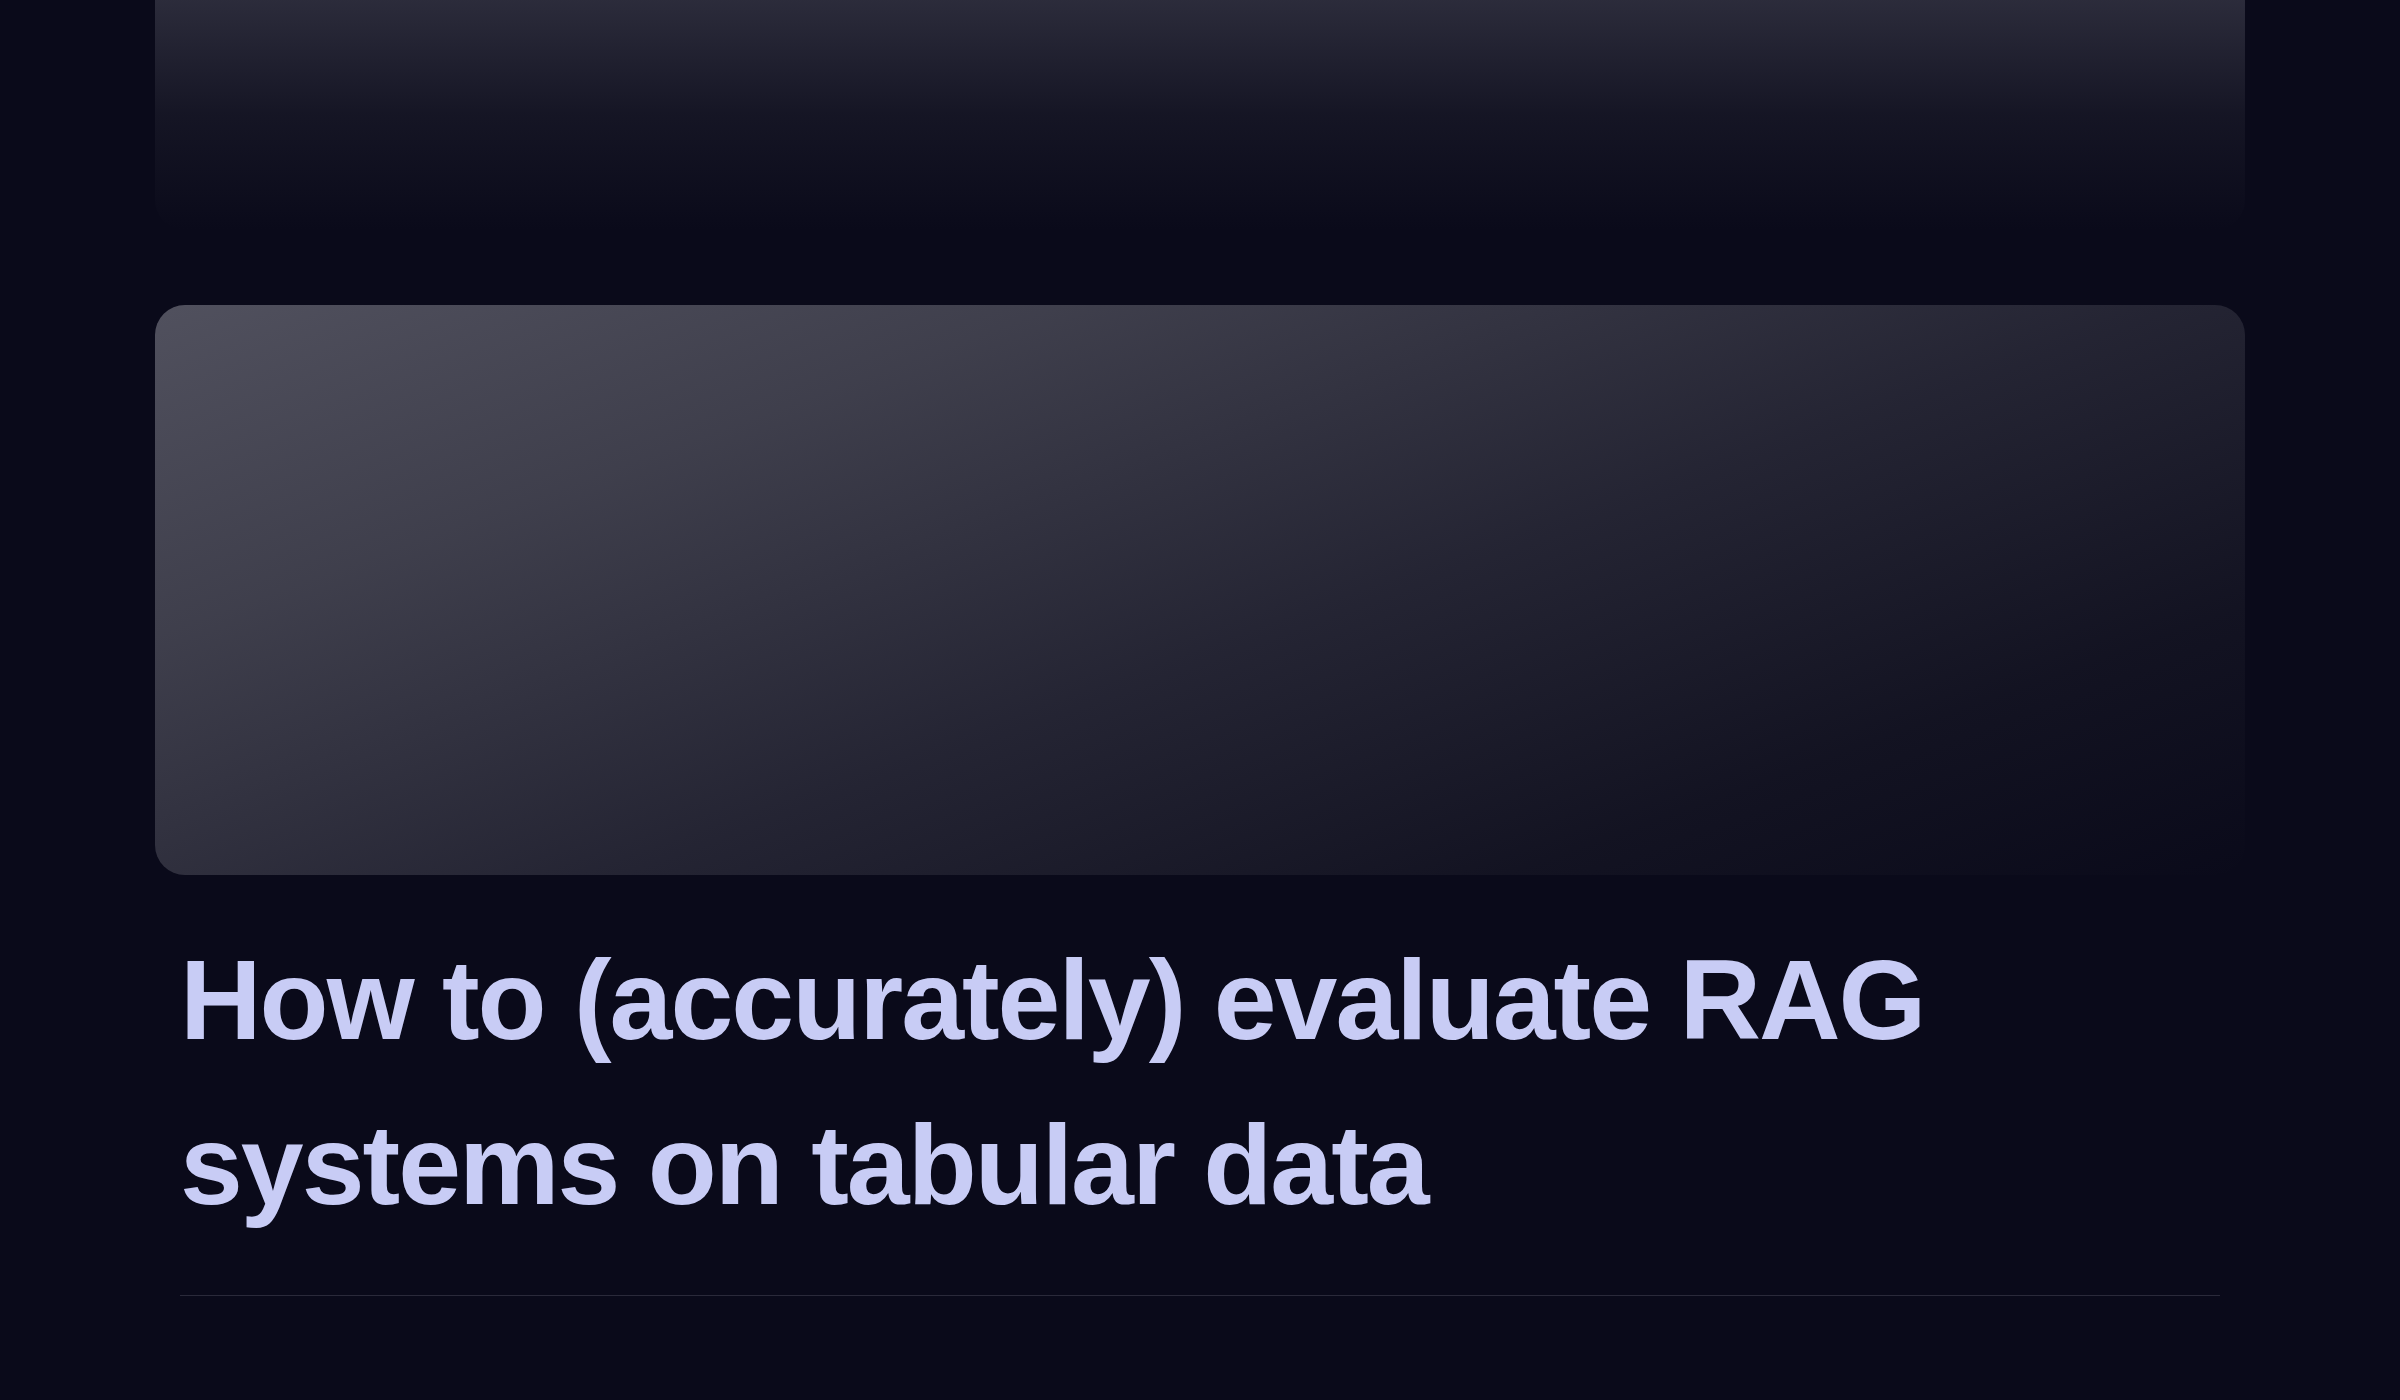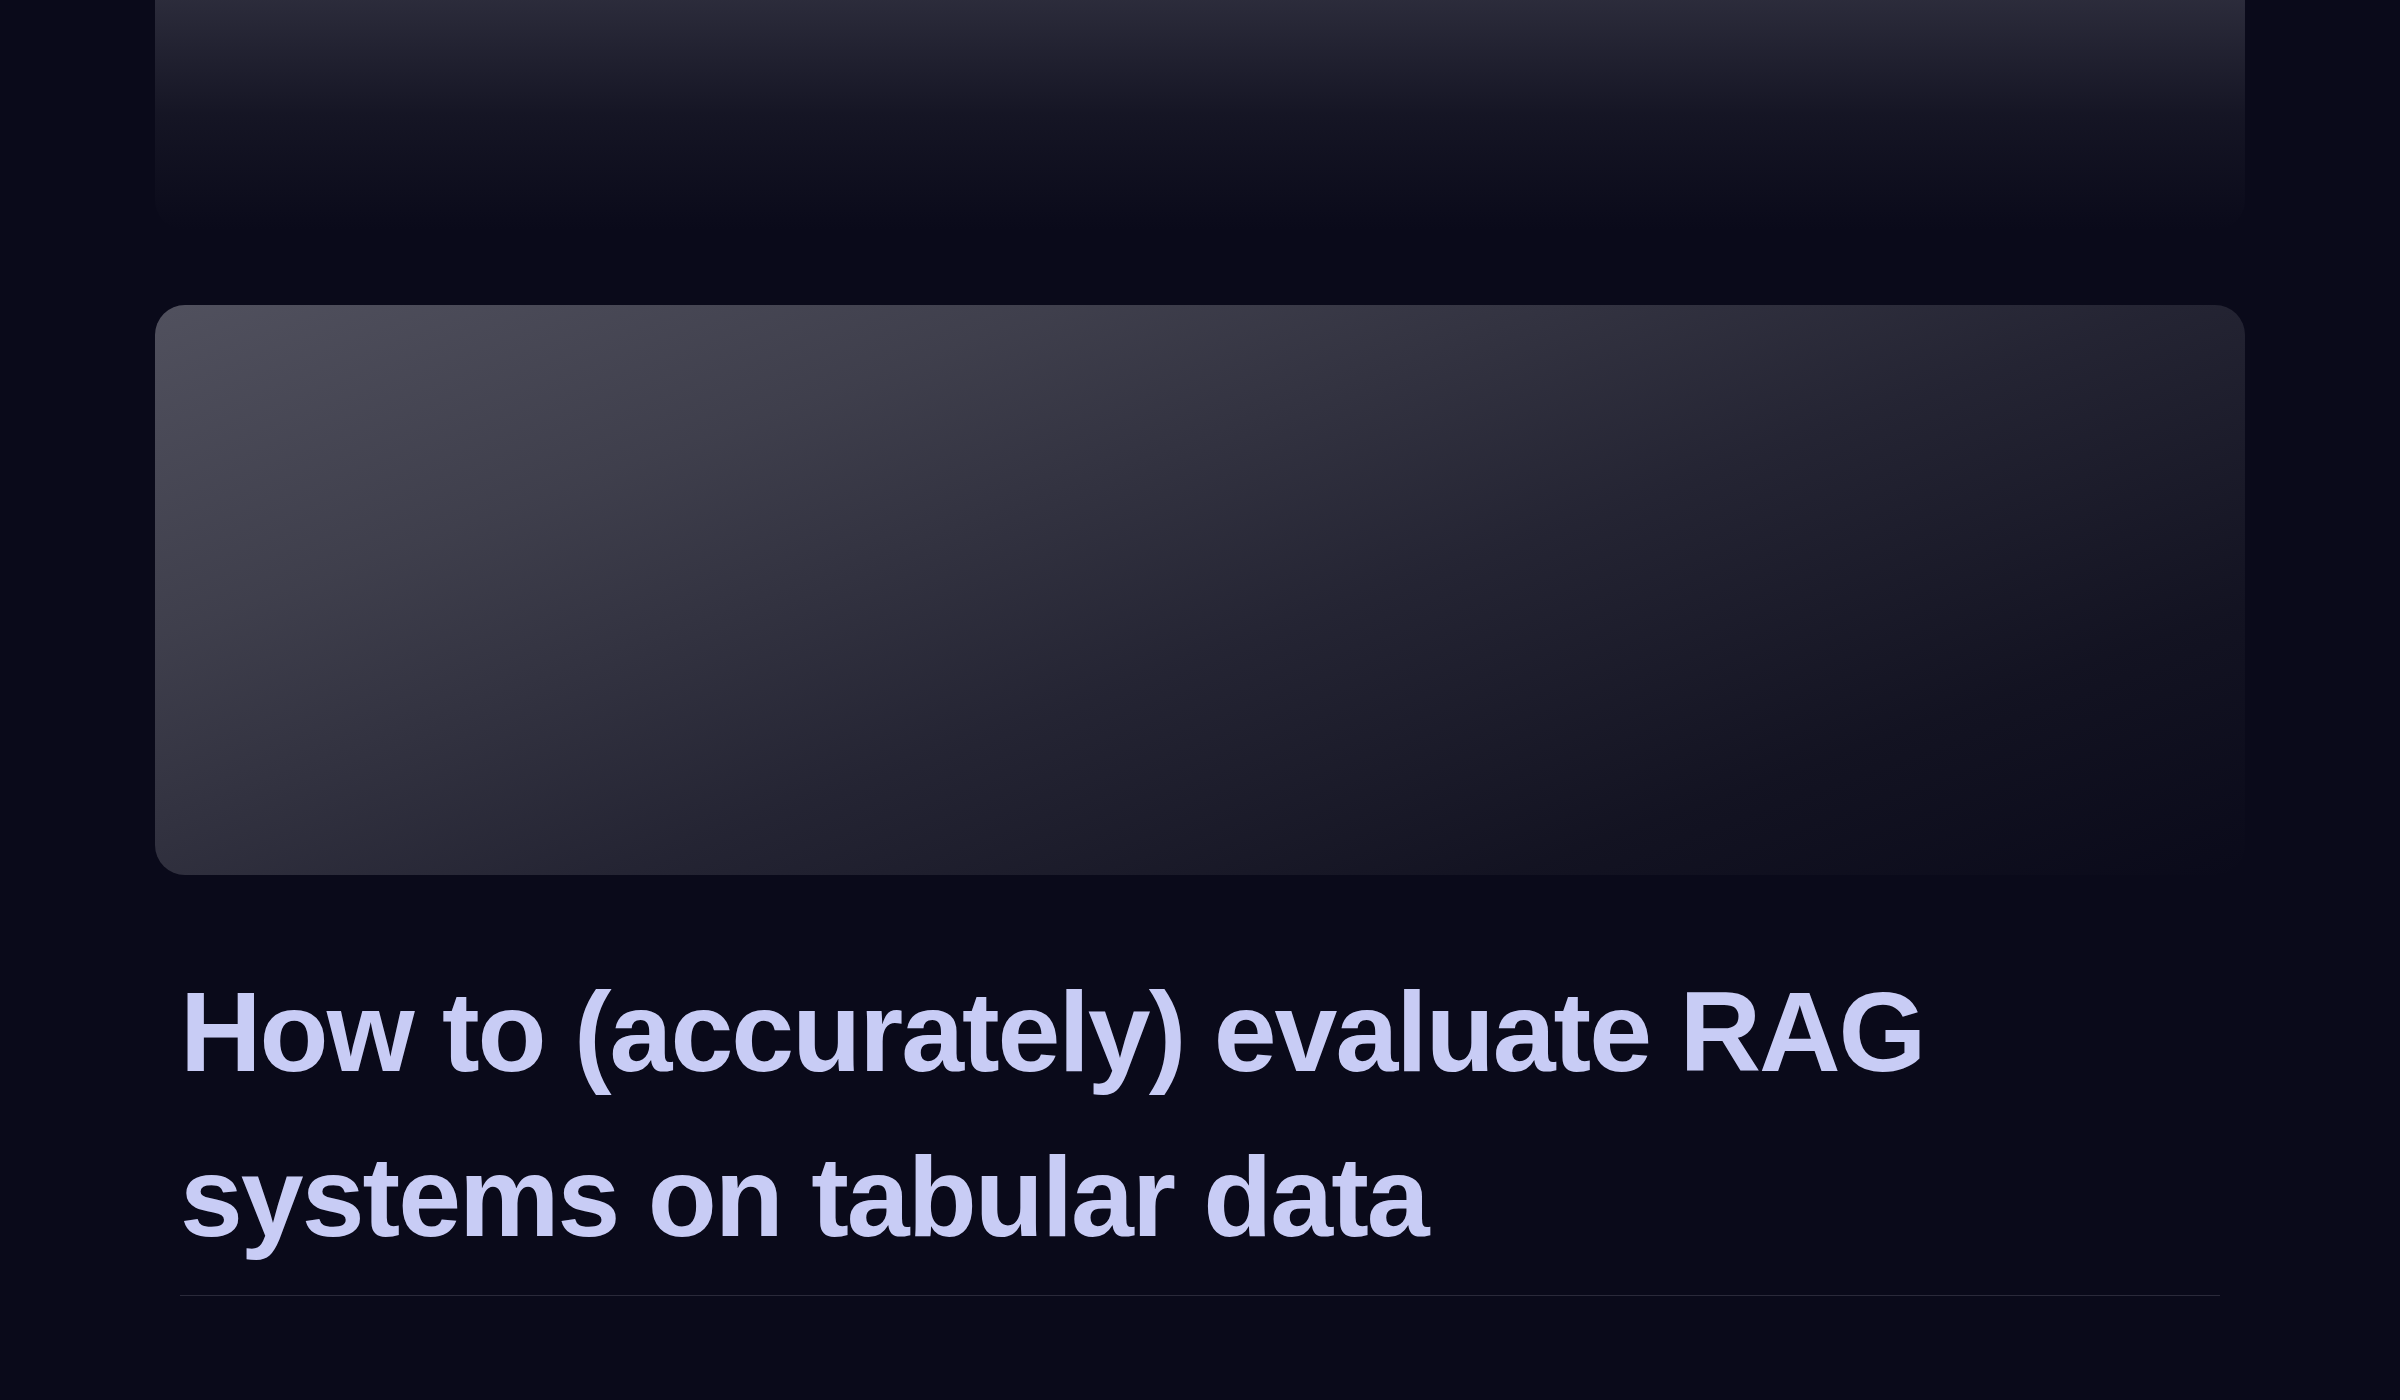--- a/index.html
+++ b/index.html
@@ -39,21 +39,21 @@
       left: 155px;
       right: 155px;
       height: 570px;
       background: linear-gradient(160deg, #8a8a95 0%, #6a6a75 25%, #3a3a48 55%, #1a1a28 80%, #0a0a1a 100%);
       border-radius: 30px;
       opacity: 0.55;
     }
     
     .article-title {
       position: absolute;
-      top: 950px;
+      top: 918px;
       left: 180px;
       right: 180px;
       font-size: 113px;
       font-weight: 800;
       line-height: 1.46;
       color: #c8ccf5;
       letter-spacing: -2px;
     }
     
     .divider {

